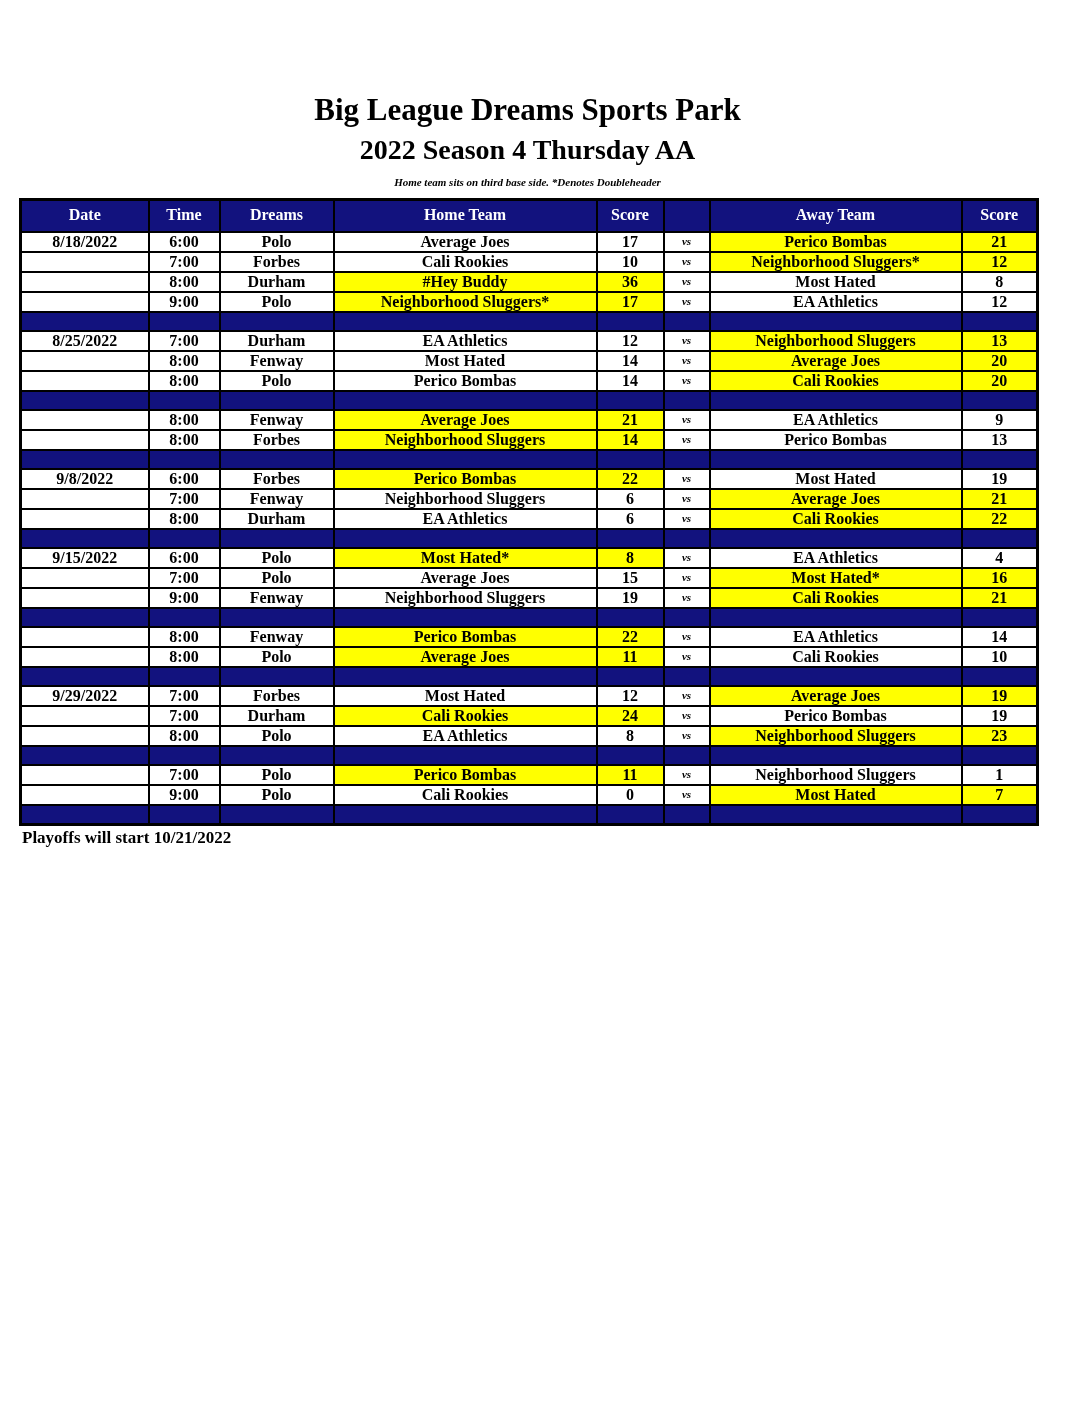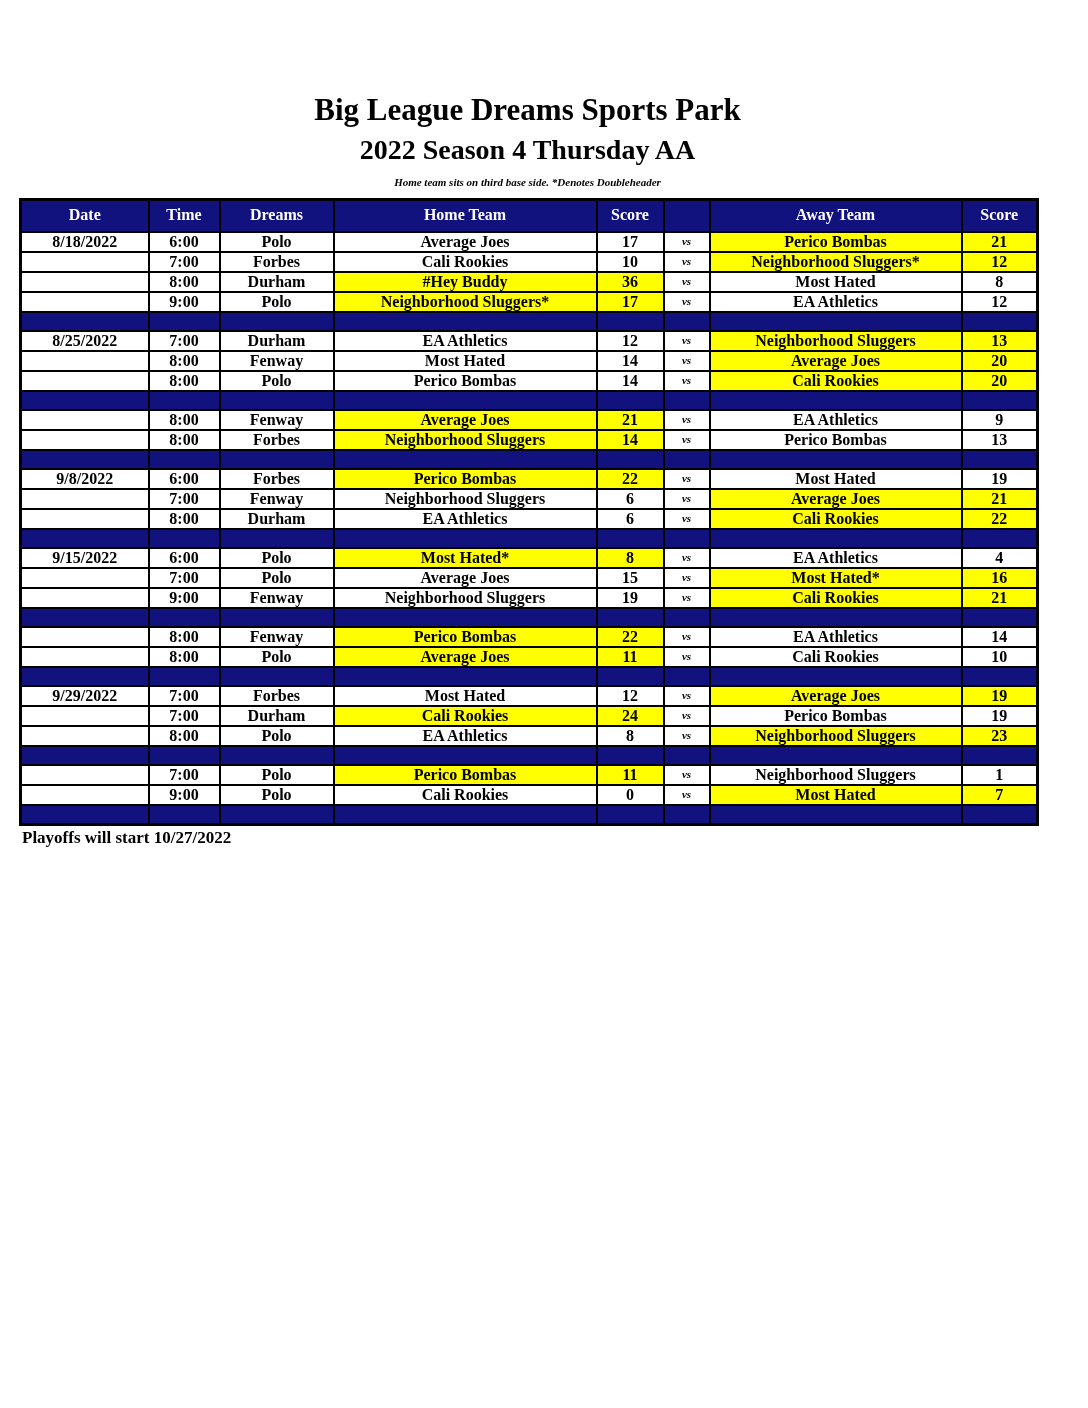--- a/index.html
+++ b/index.html
@@ -392,14 +392,14 @@
           <td></td>
           <td></td>
           <td></td>
           <td></td>
           <td></td>
           <td></td>
         </tr>
       </tbody>
   </table>
 
-  <div class="footer">Playoffs will start 10/27/2022</div>
+  <div class="footer">Playoffs will start 10/21/2022</div>
 </div>
 
 </body></html>

